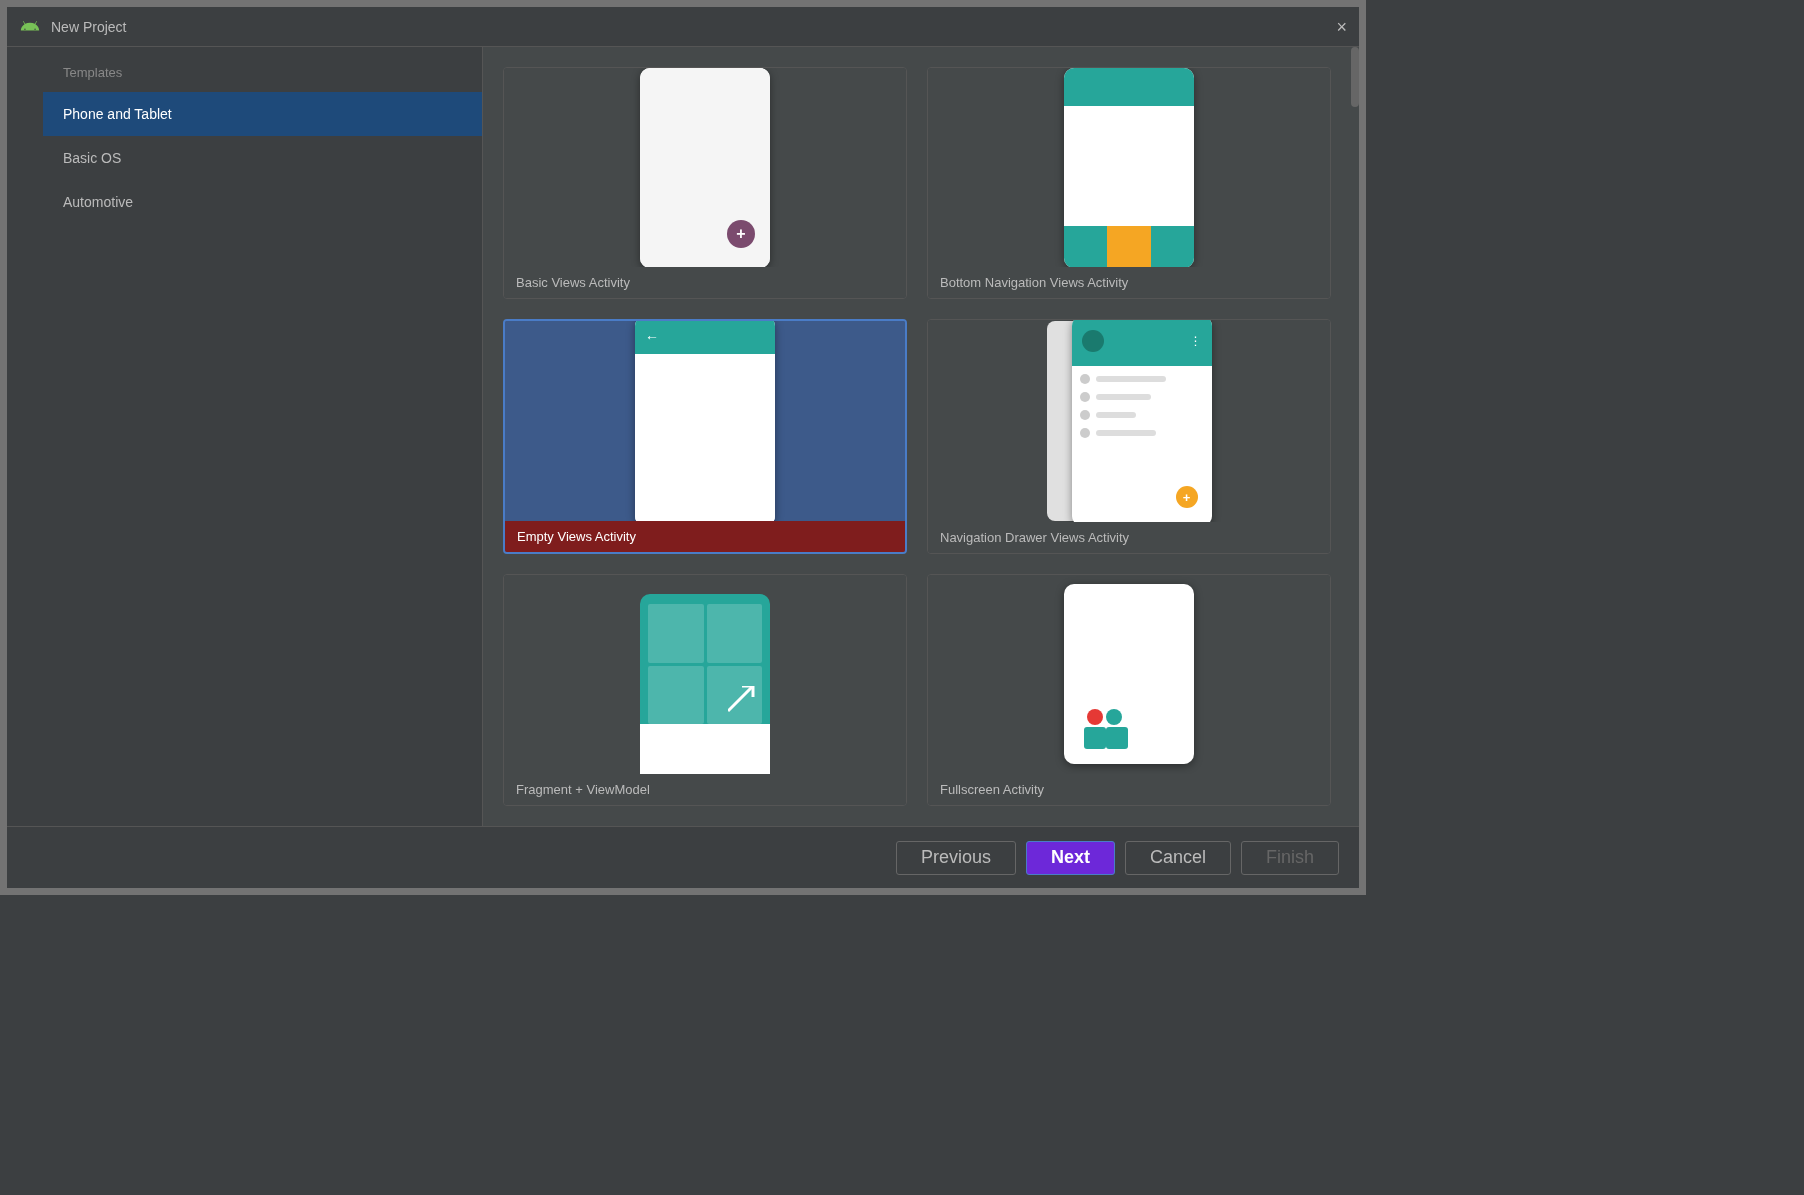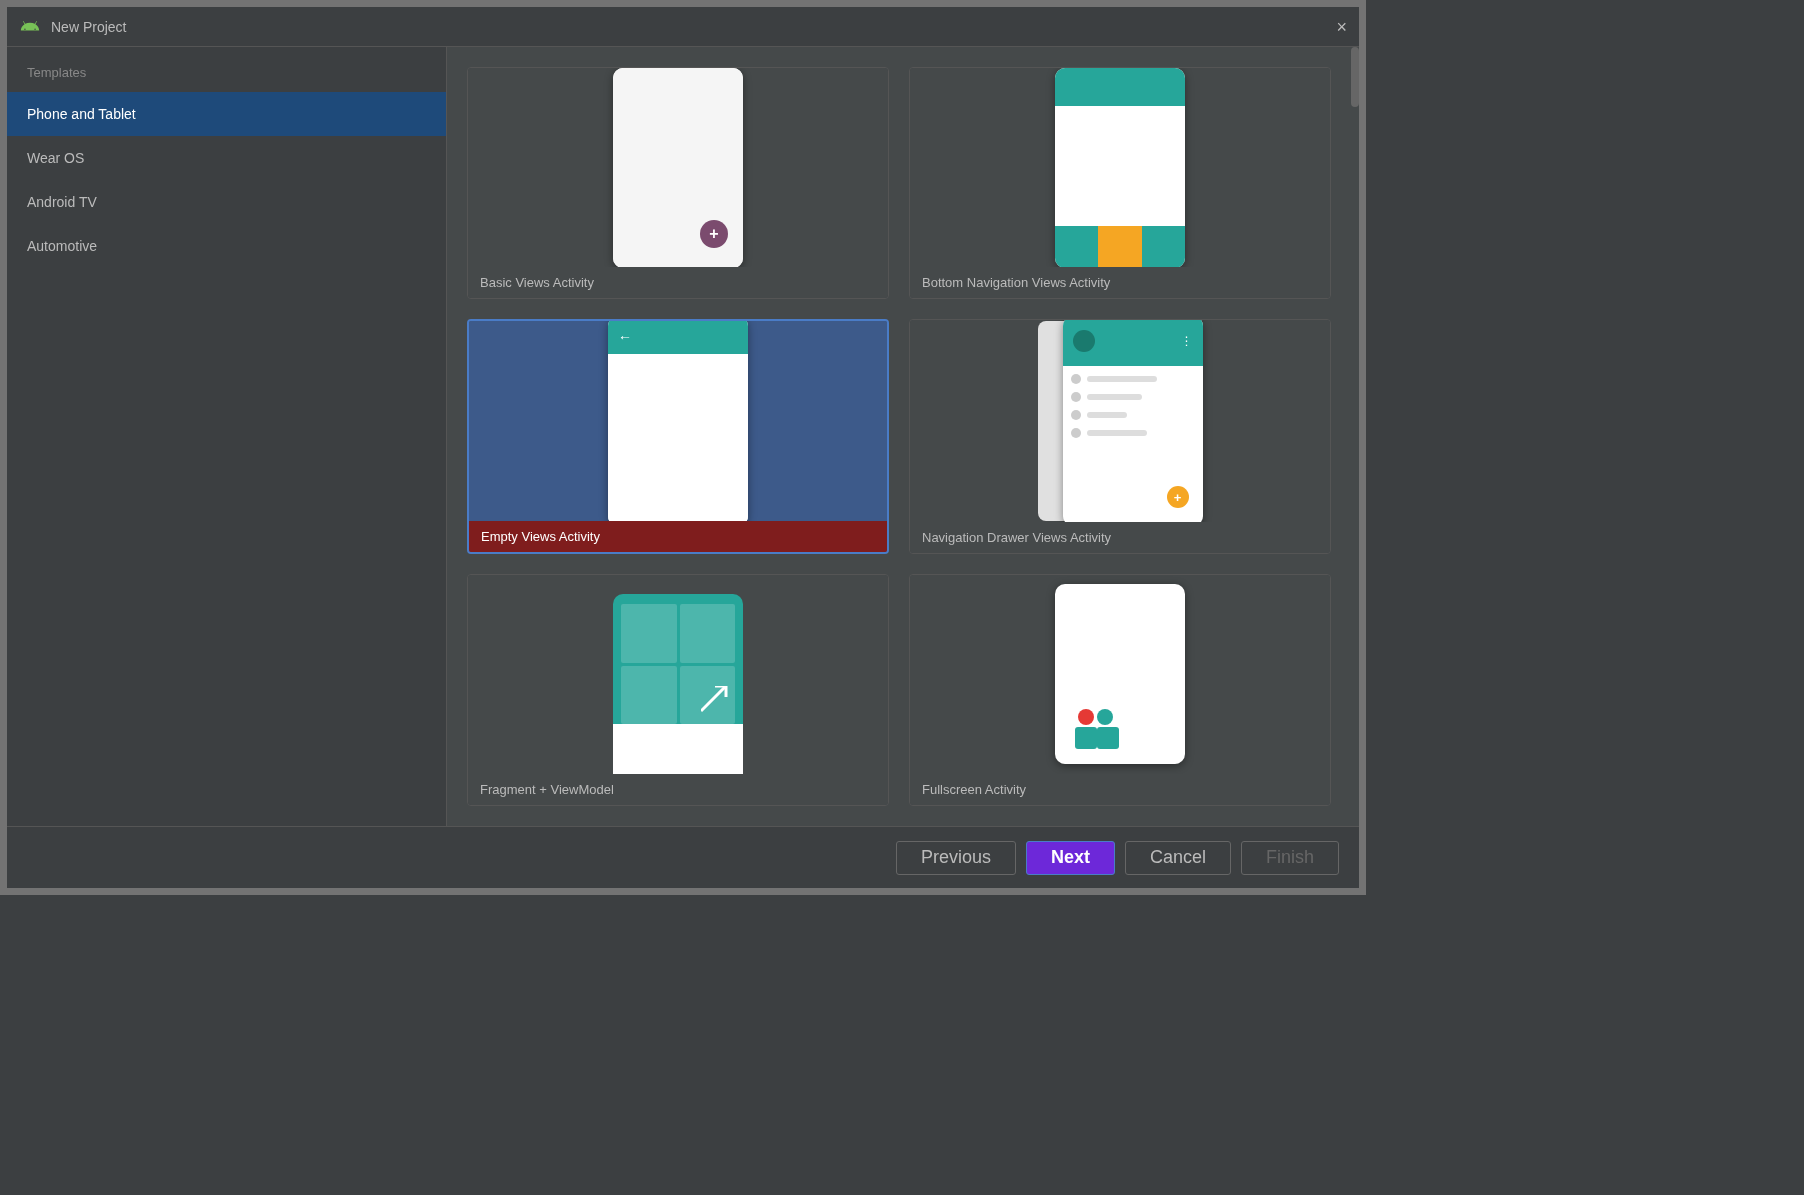--- a/index.html
+++ b/index.html
@@ -43,20 +43,21 @@
     .title-bar-close {
       cursor: pointer;
       color: #bbbbbb;
       font-size: 18px;
       line-height: 1;
     }
     .content-area {
       display: flex;
       flex: 1;
       overflow: hidden;
+      padding-left: 36px;
     }
     .sidebar {
       width: 440px;
       background: #3c3f41;
       flex-shrink: 0;
       padding-top: 10px;
       border-right: 1px solid #555;
     }
     .sidebar-header {
       padding: 8px 20px 12px 20px;
@@ -362,24 +363,21 @@
   </div>
 
   <div class="content-area">
 
     <div class="sidebar">
       <div class="sidebar-header">Templates</div>
       <div class="sidebar-item active">
         <span>Phone and Tablet</span>
       </div>
       <div class="sidebar-item">
-        <span>Wear OS</span>
-      </div>
-      <div class="sidebar-item">
-        <span>Android TV</span>
+        <span>Basic OS</span>
       </div>
       <div class="sidebar-item">
         <span>Automotive</span>
       </div>
     </div>
 
     <div class="main-content">
 
       <div class="template-card">
         <div class="template-preview">

